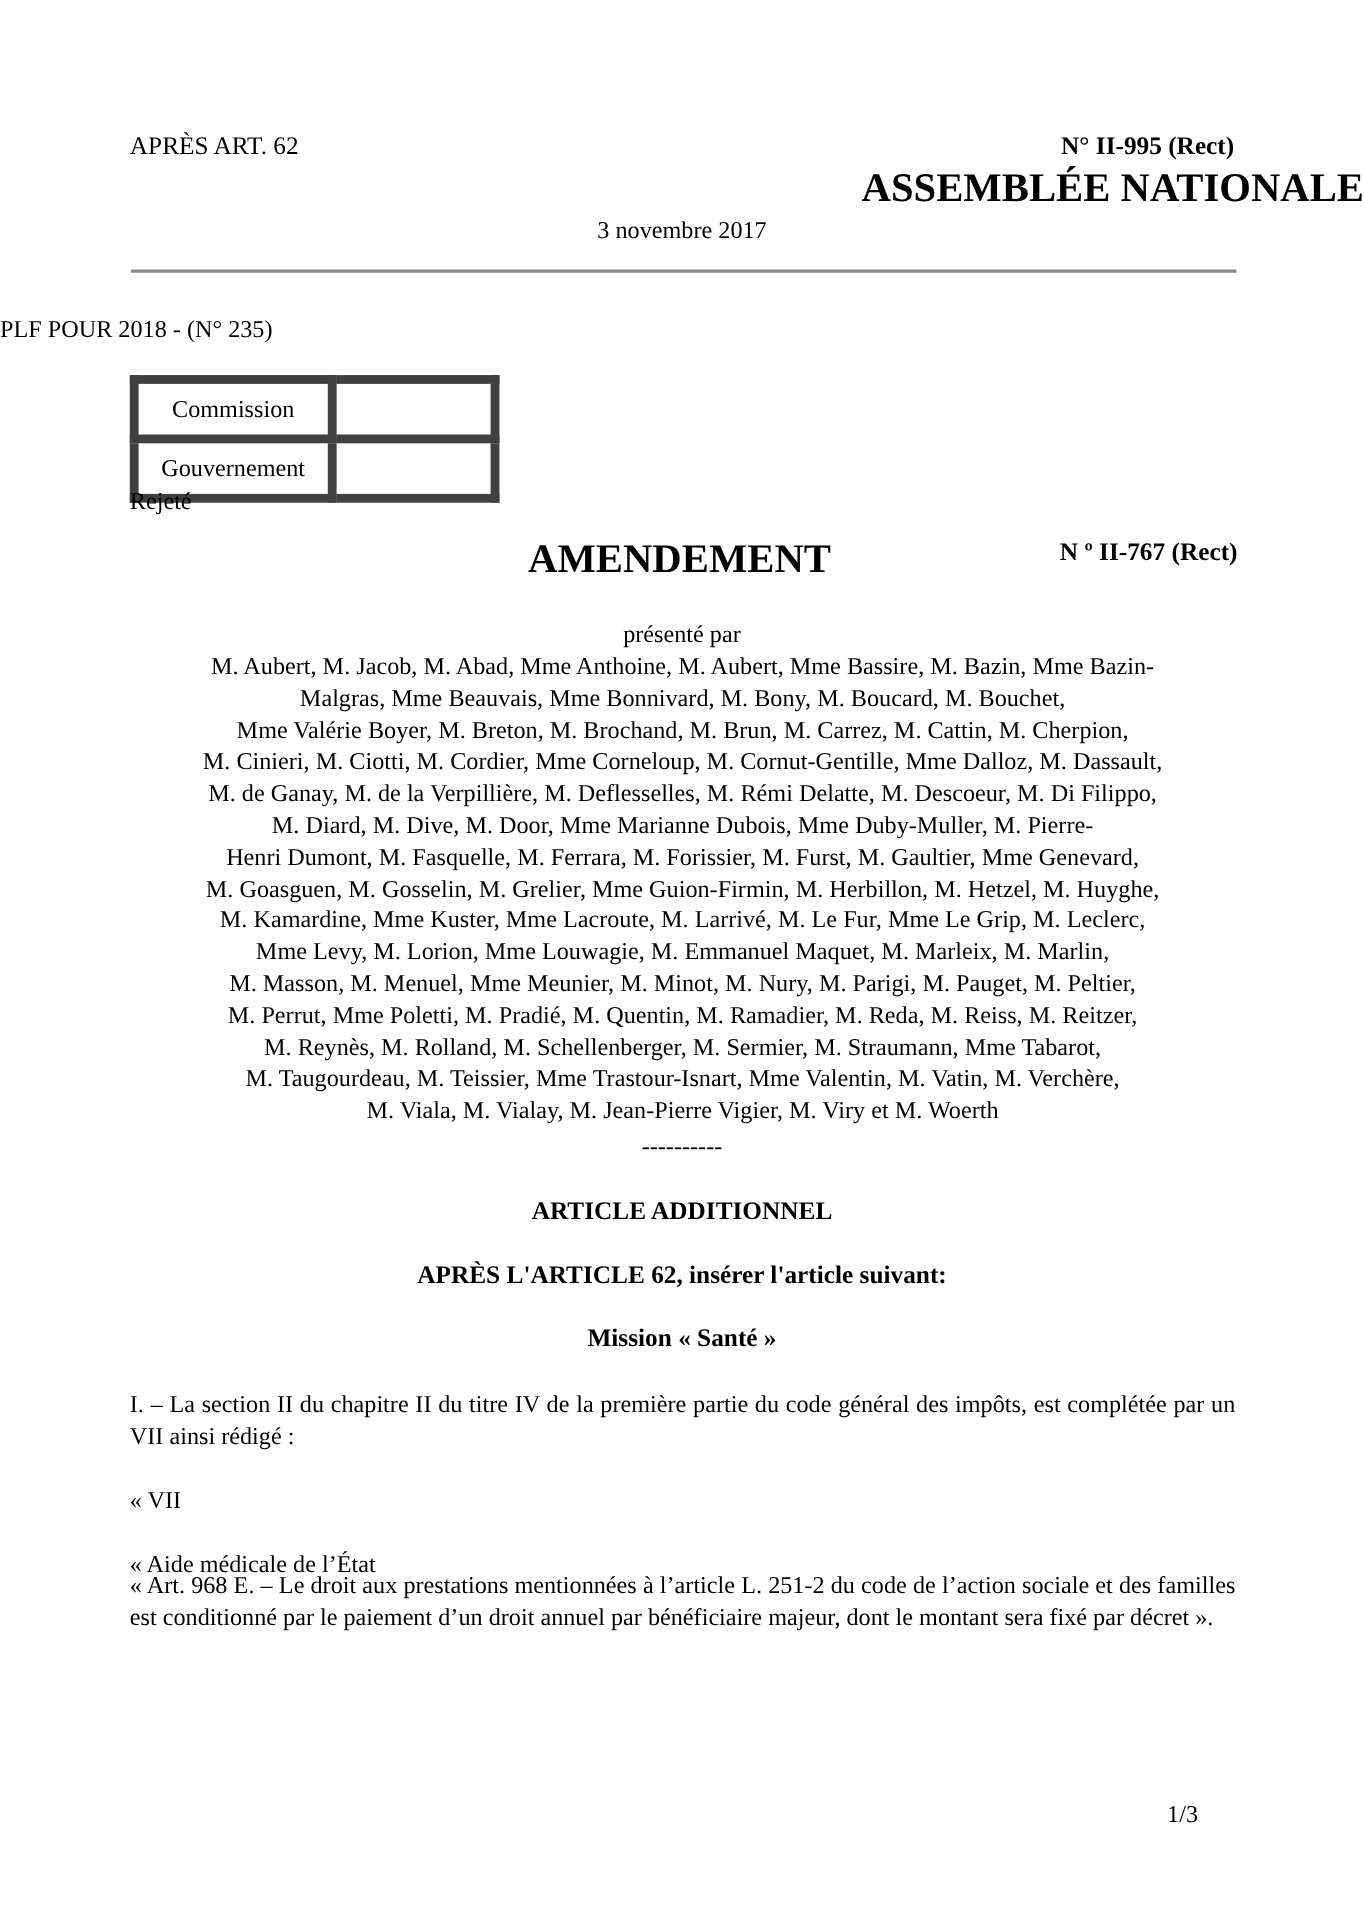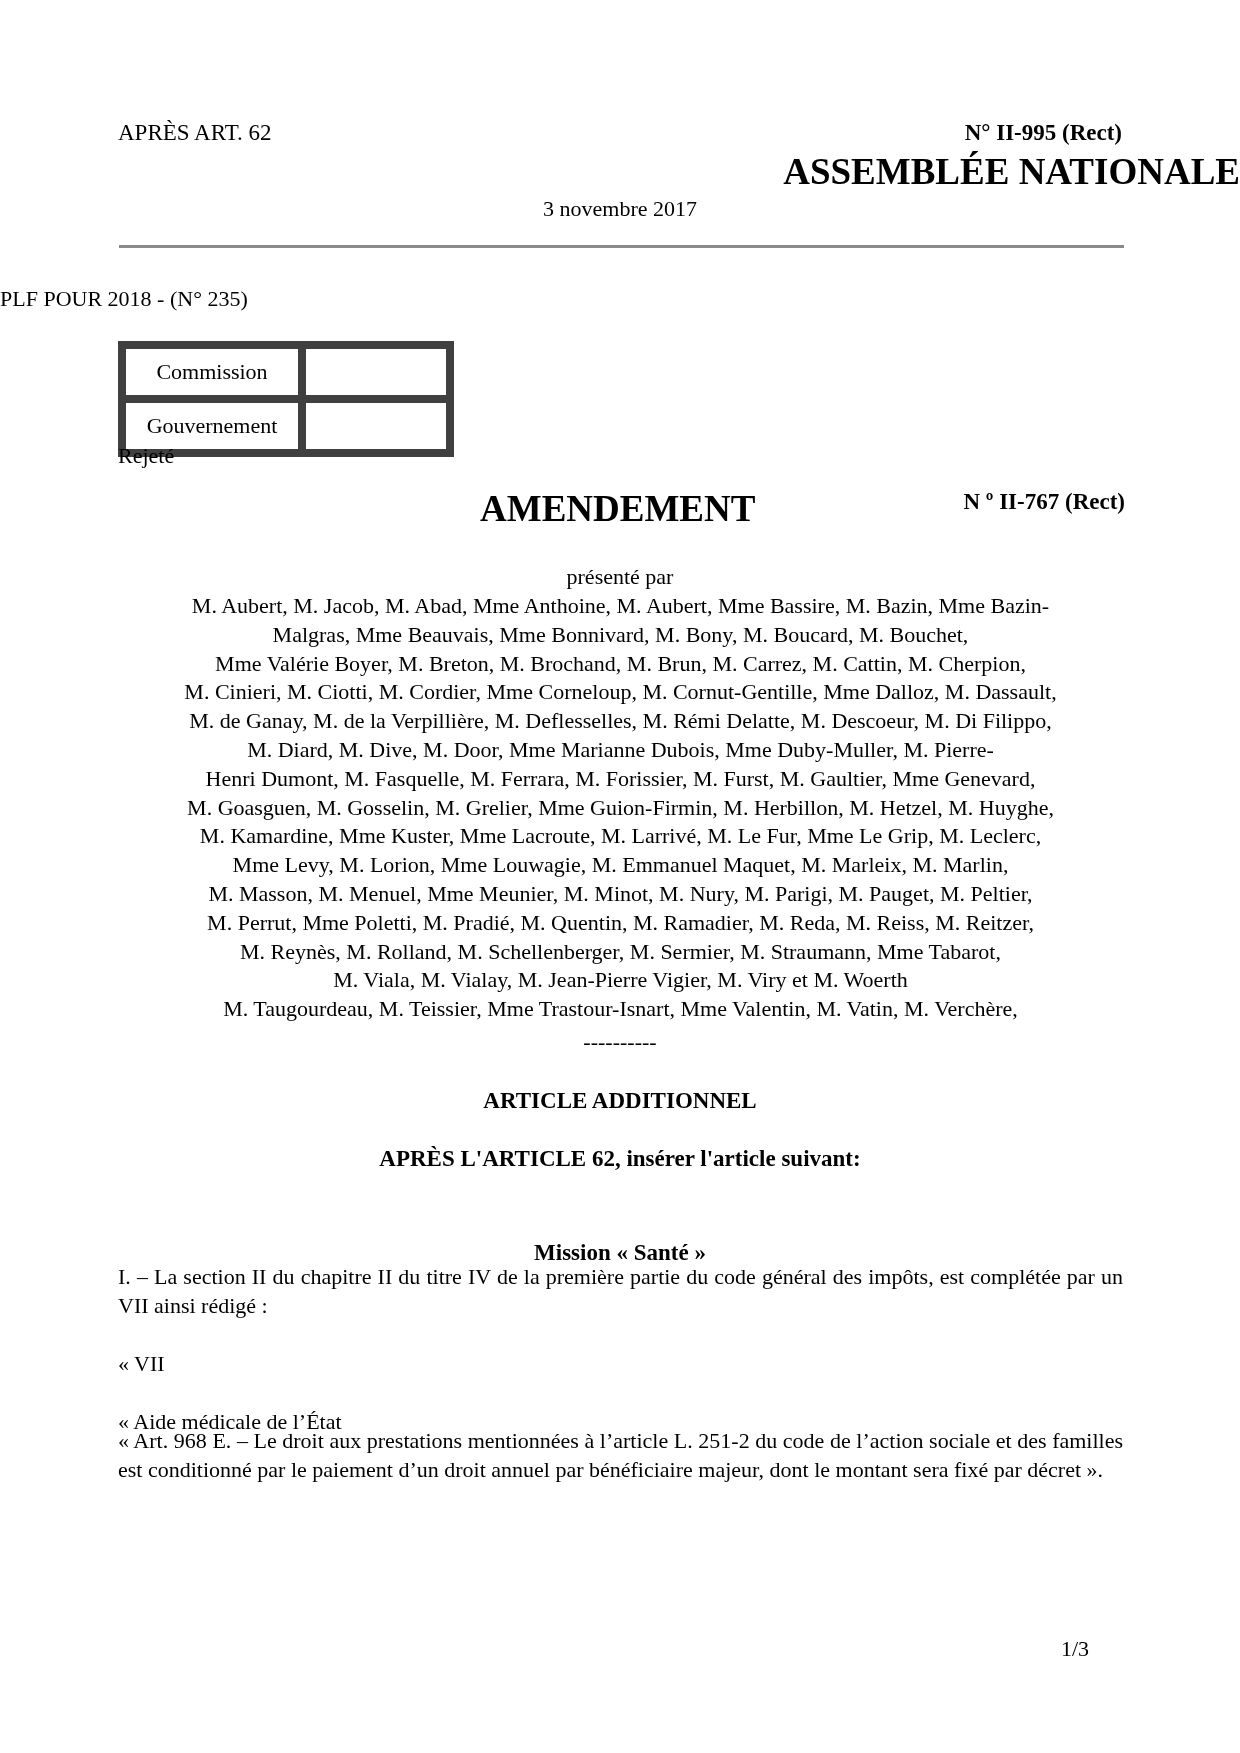--- a/index.html
+++ b/index.html
@@ -29,21 +29,21 @@
     .amend-num { right: 115px; top: 489px; font-size: 23px; font-weight: bold; }
     .presente { left: 0; width: 1240px; top: 564px; text-align: center; font-size: 22px; }
     .authors {
       left: 118px; width: 1005px; top: 592px; text-align: center;
       font-size: 22px; line-height: 28.8px;
     }
     .authors div { white-space: nowrap; }
     .dashes { left: 0; width: 1240px; top: 1029px; text-align: center; font-size: 22px; }
     .art-add { left: 0; width: 1240px; top: 1088px; text-align: center; font-size: 23px; font-weight: bold; }
     .apres { left: 0; width: 1240px; top: 1146px; text-align: center; font-size: 23px; font-weight: bold; }
-    .mission { left: 0; width: 1240px; top: 1204px; text-align: center; font-size: 23px; font-weight: bold; margin-top: 36px; }
+    .mission { left: 0; width: 1240px; top: 1204px; text-align: center; font-size: 23px; font-weight: bold; }
     .para {
       left: 118px; width: 1005px; font-size: 22px; line-height: 29px;
       text-align: justify;
     }
     .p1 { top: 1262px; }
     .p2 { top: 1349px; }
     .p3 { top: 1407px; }
     .p4 { top: 1426px; }
     .page-num { left: 1061px; top: 1636px; font-size: 22px; }
   </style>
@@ -82,22 +82,22 @@
   <div>M. Cinieri, M. Ciotti, M. Cordier, Mme Corneloup, M. Cornut-Gentille, Mme Dalloz, M. Dassault,</div>
   <div>M. de Ganay, M. de la Verpillière, M. Deflesselles, M. Rémi Delatte, M. Descoeur, M. Di Filippo,</div>
   <div>M. Diard, M. Dive, M. Door, Mme Marianne Dubois, Mme Duby-Muller, M. Pierre-</div>
   <div>Henri Dumont, M. Fasquelle, M. Ferrara, M. Forissier, M. Furst, M. Gaultier, Mme Genevard,</div>
   <div>M. Goasguen, M. Gosselin, M. Grelier, Mme Guion-Firmin, M. Herbillon, M. Hetzel, M. Huyghe,</div>
   <div>M. Kamardine, Mme Kuster, Mme Lacroute, M. Larrivé, M. Le Fur, Mme Le Grip, M. Leclerc,</div>
   <div>Mme Levy, M. Lorion, Mme Louwagie, M. Emmanuel Maquet, M. Marleix, M. Marlin,</div>
   <div>M. Masson, M. Menuel, Mme Meunier, M. Minot, M. Nury, M. Parigi, M. Pauget, M. Peltier,</div>
   <div>M. Perrut, Mme Poletti, M. Pradié, M. Quentin, M. Ramadier, M. Reda, M. Reiss, M. Reitzer,</div>
   <div>M. Reynès, M. Rolland, M. Schellenberger, M. Sermier, M. Straumann, Mme Tabarot,</div>
+  <div>M. Taugourdeau, M. Teissier, Mme Trastour-Isnart, Mme Valentin, M. Vatin, M. Verchère,</div>
   <div>M. Viala, M. Vialay, M. Jean-Pierre Vigier, M. Viry et M. Woerth</div>
-  <div>M. Taugourdeau, M. Teissier, Mme Trastour-Isnart, Mme Valentin, M. Vatin, M. Verchère,</div>
 </div>
 
 <div class="abs dashes">----------</div>
 
 <div class="abs art-add">ARTICLE ADDITIONNEL</div>
 <div class="abs apres">APRÈS L'ARTICLE 62, insérer l'article suivant:</div>
 <div class="abs mission">Mission « Santé »</div>
 
 <div class="abs para p1">I. – La section II du chapitre II du titre IV de la première partie du code général des impôts, est complétée par un VII ainsi rédigé :</div>
 <div class="abs para p2">« VII</div>

